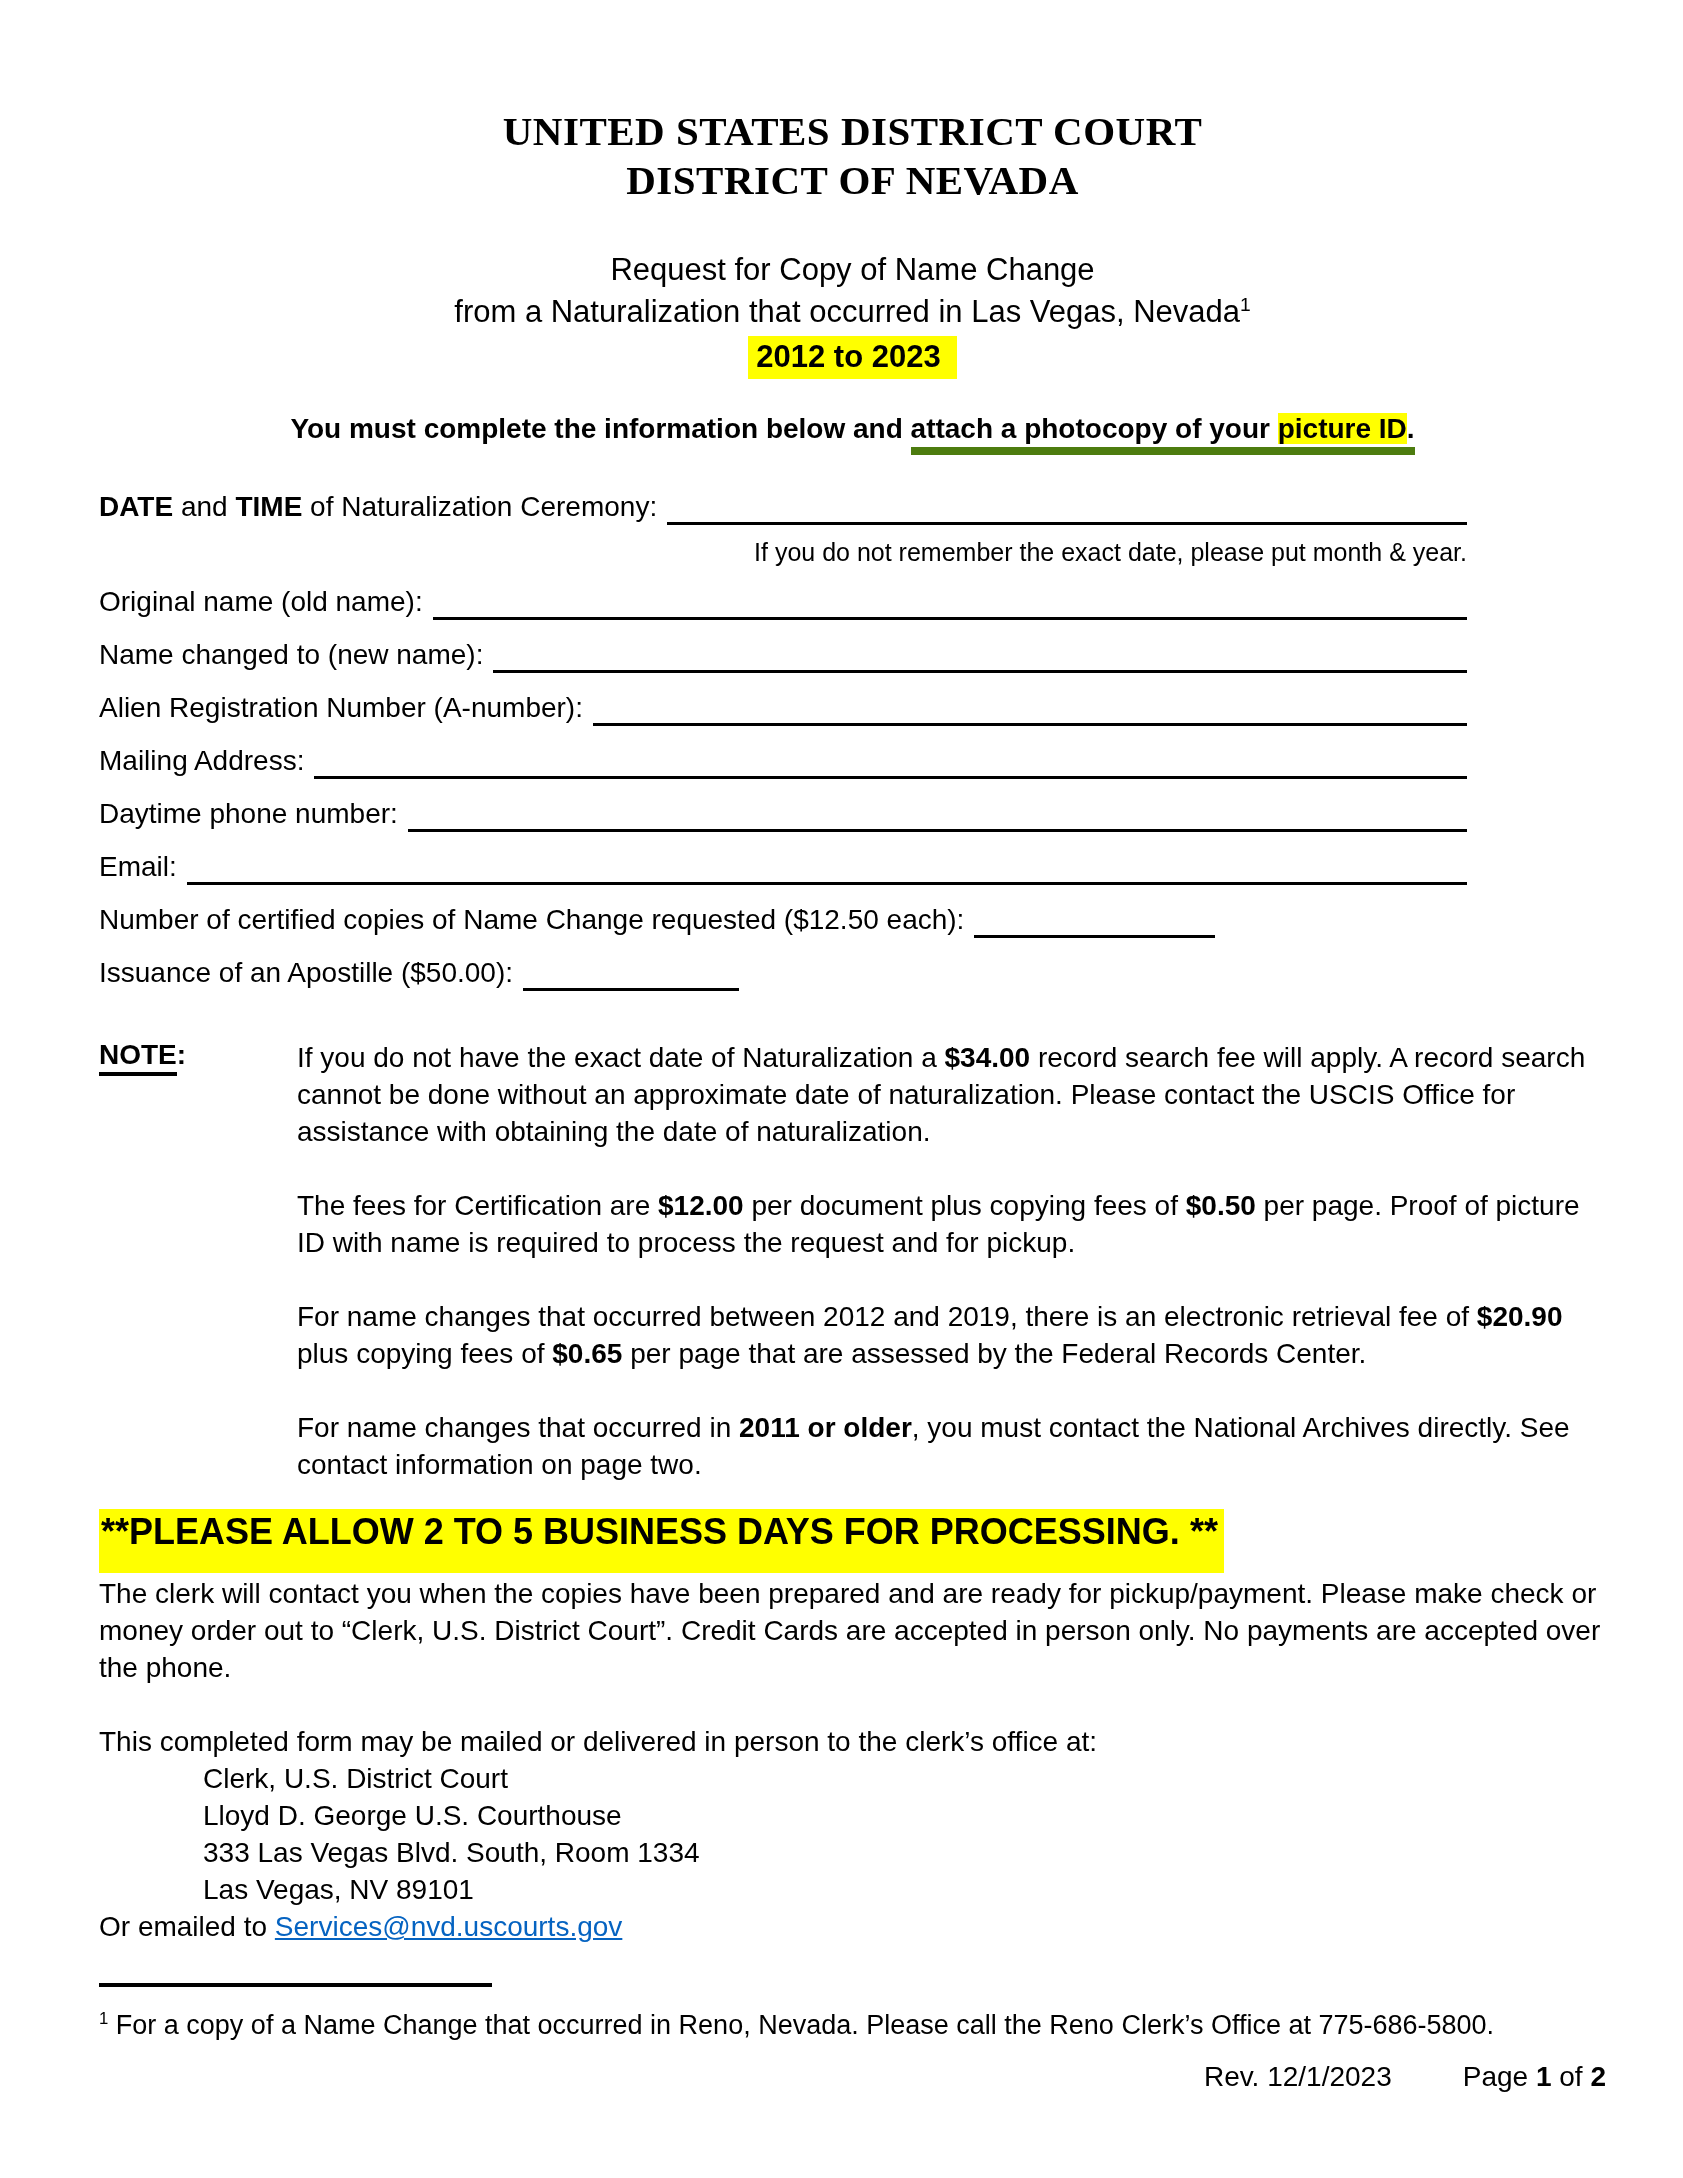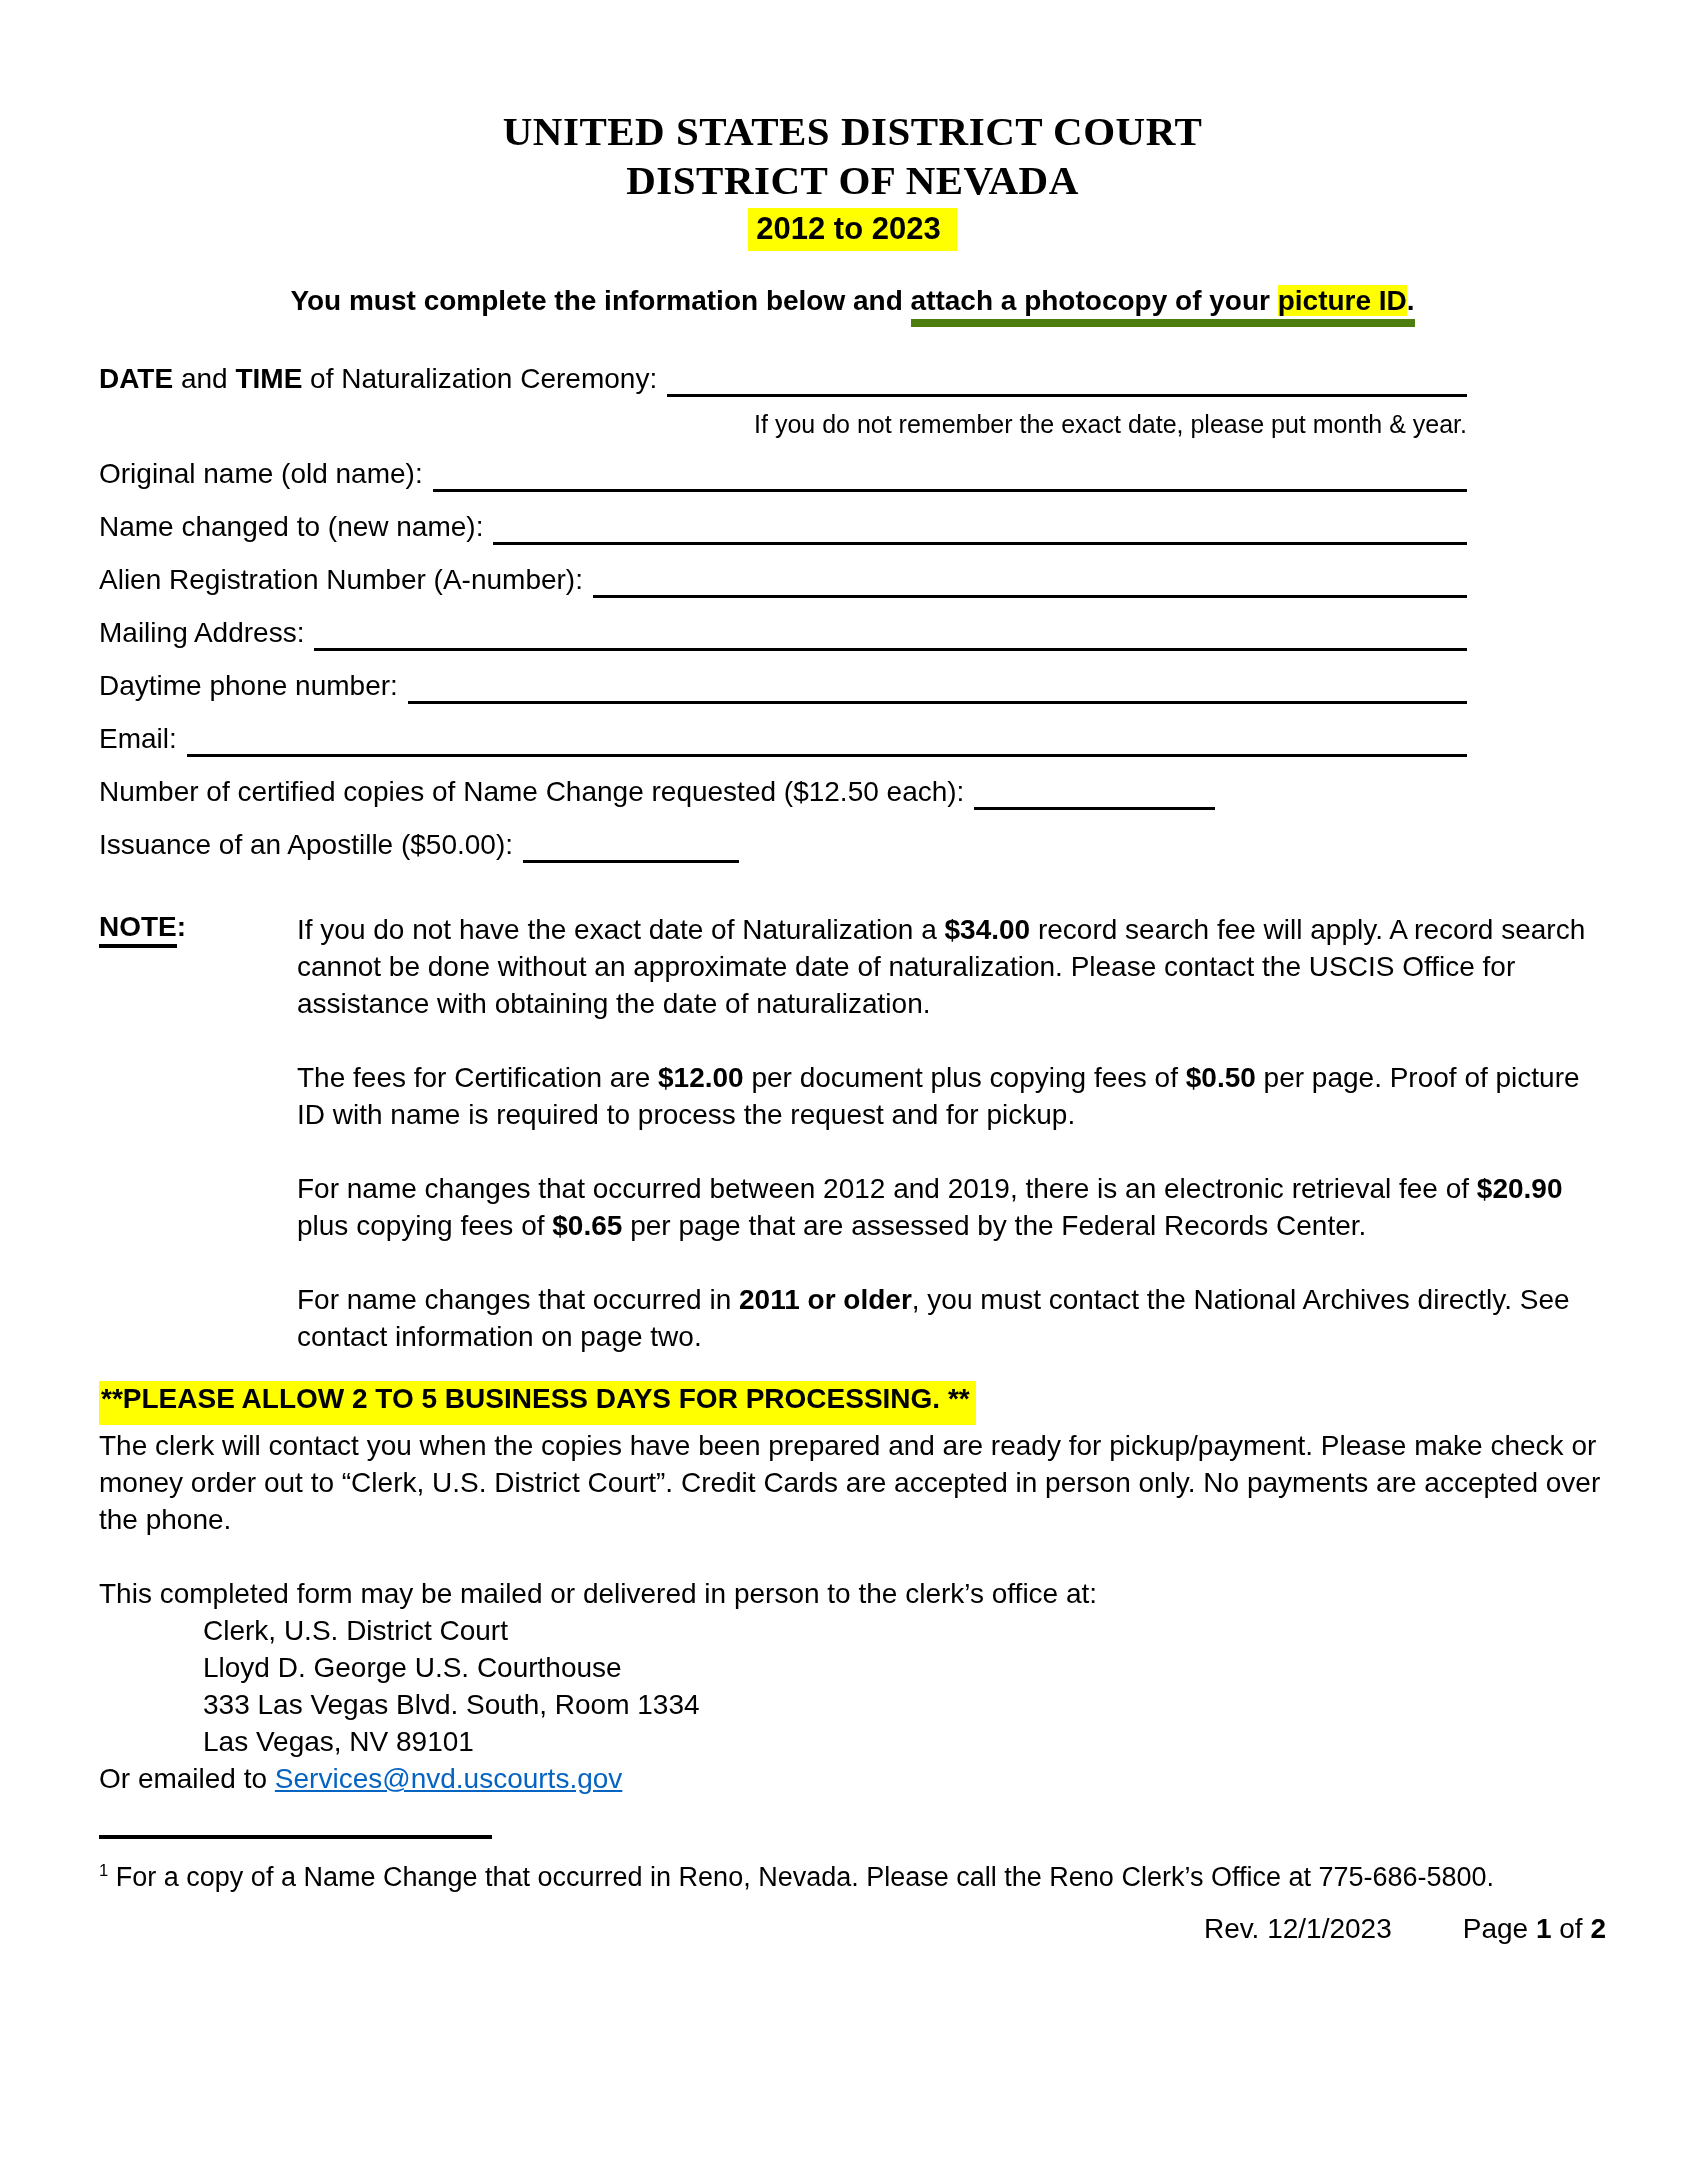--- a/index.html
+++ b/index.html
@@ -75,22 +75,22 @@
   .note-label-ul { border-bottom: 4px solid #000; padding-bottom: 2px; }
   .note-body { flex: 1 1 auto; }
   .para { line-height: 37px; }
   .para + .para { margin-top: 37px; }
   b, .b { font-weight: bold; }
   
   .processing { margin-top: 26px; }
   .banner {
     display: inline-block;
     font-weight: bold;
-    font-size: 28px;
-    padding: 2px 6px 10px 2px;
+    font-size: 36px;
+    padding: 2px 6px 20px 2px;
   }
   .processing-body { line-height: 37px; margin-top: 2px; }
   
   .delivery { margin-top: 37px; }
   .address { margin-left: 104px; }
   .address .addr-line { line-height: 37px; }
   .email-line { line-height: 37px; }
   a.email-link, .email-link {
     color: var(--link, #0563c1);
     text-decoration: underline;
@@ -118,20 +118,24 @@
 </head>
 <body>
 
 <div class="page">
 
   <div class="court-title">
     <div>UNITED STATES DISTRICT COURT</div>
     <div>DISTRICT OF NEVADA</div>
   </div>
 
+  <div class="subhead">
+    <div>Request for Copy of Name Change</div>
+    <div><span>from a Naturalization that occurred in Las Vegas, Nevada</span><sup>1</sup></div>
+  </div>
   <div class="date-range-row">
     <span class="date-range hl">2012 to 2023</span>
   </div>
 
   <div class="instruction">
     <span>You must complete the information below and </span><span class="ul"><span>attach a photocopy of your </span><span class="hl">picture ID</span><span>.</span></span>
   </div>
 
   <div class="fields">
 

